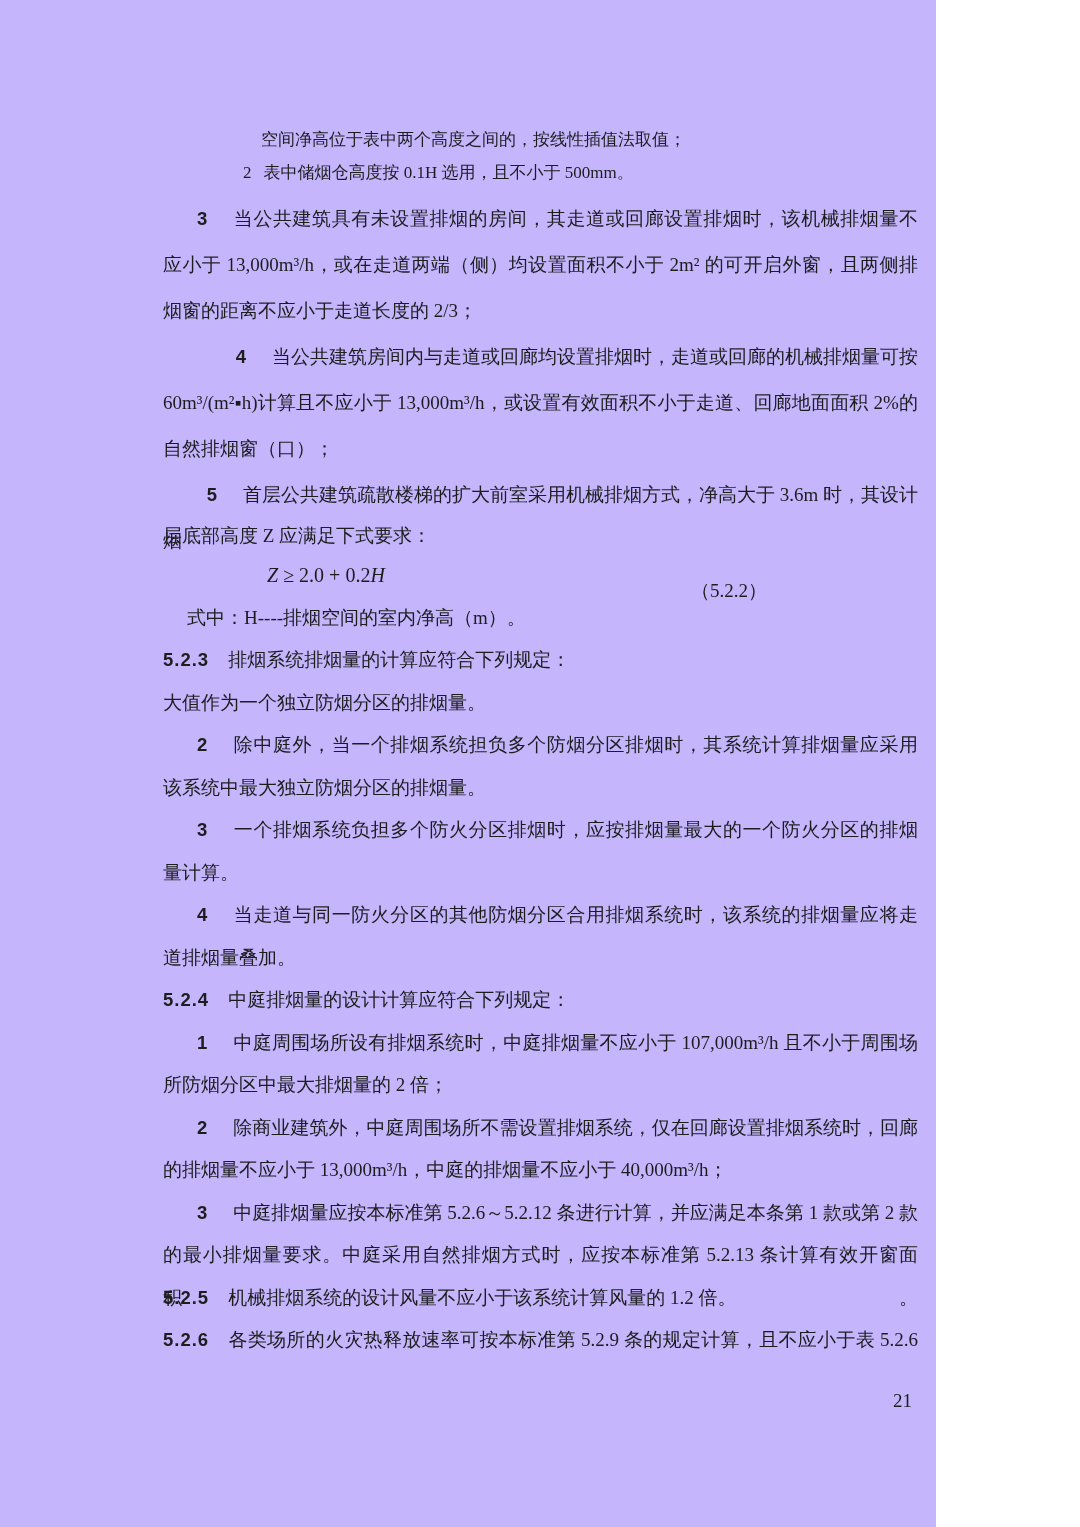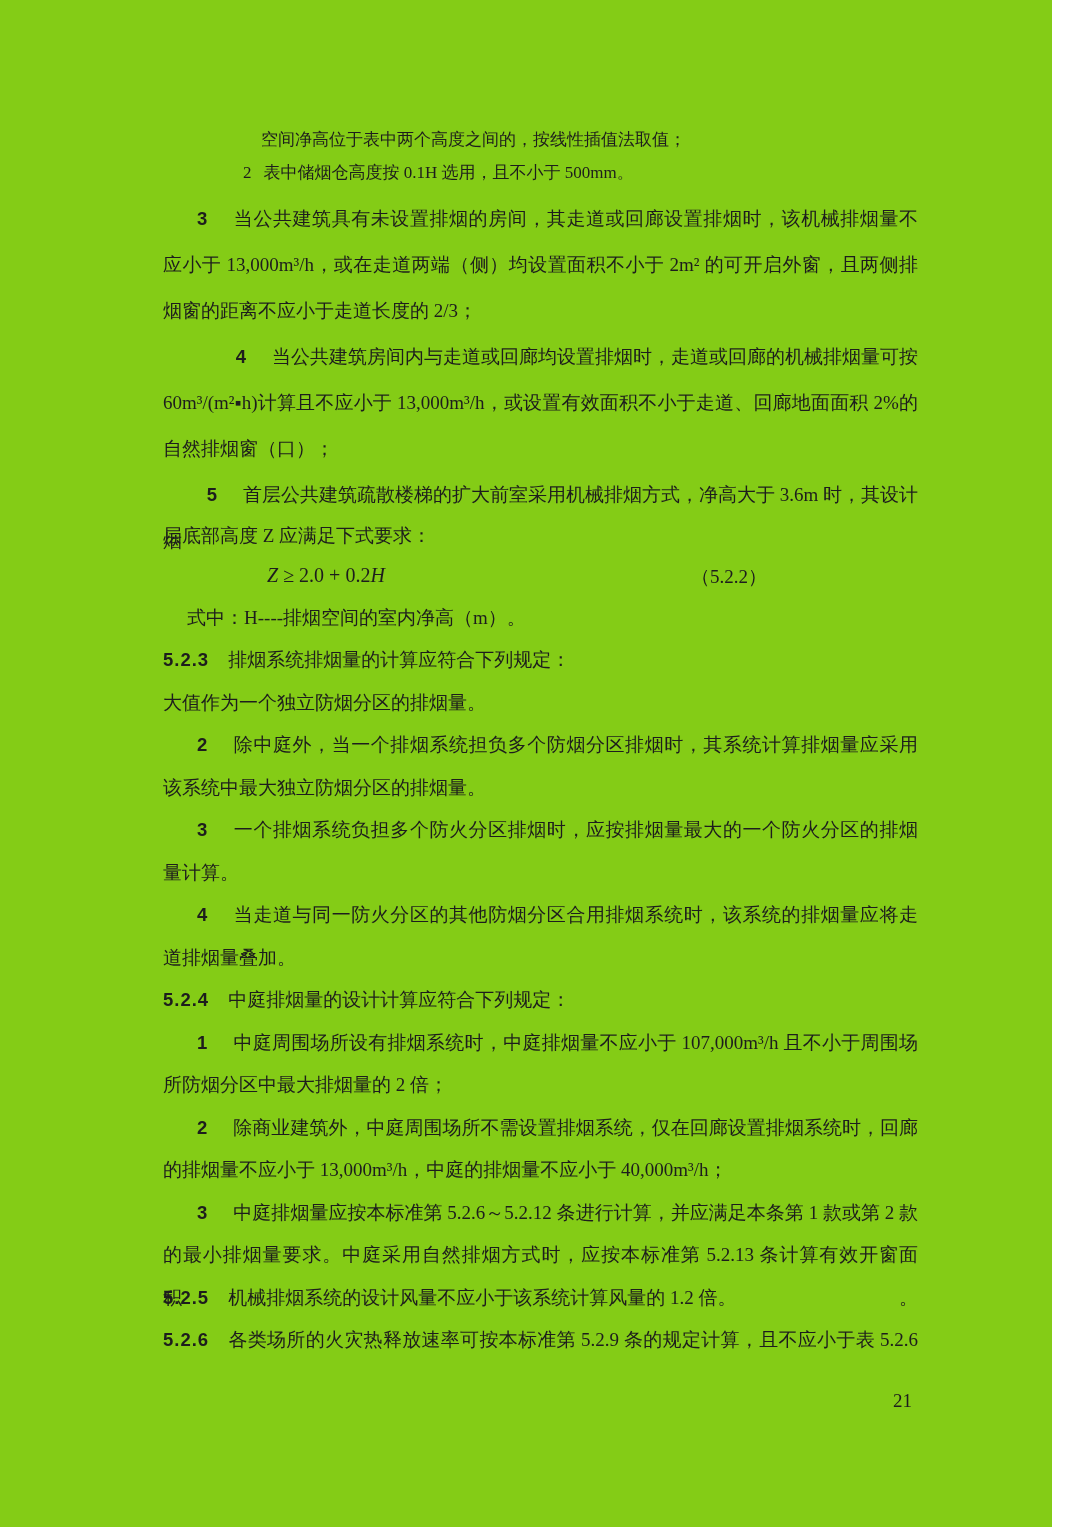--- a/index.html
+++ b/index.html
@@ -1,19 +1,19 @@
 <!DOCTYPE html>
 <html><head>
 <meta charset="utf-8">
 <style>
   html,body { margin:0; padding:0; background:#ffffff; }
   .page {
     position:relative;
-    width:1052px; height:1527px;
-    background:#84cc16;
+    width:936px; height:1527px;
+    background:#c4b5fd;
     font-family:"Liberation Serif","DejaVu Serif",serif;
     color:#1d1d1d;
     overflow:hidden;
   }
   
   .fn { position:absolute; left:163px; top:123px; width:760px; font-size:17px; }
   .fn .fl  { height:33px; line-height:33px; white-space:nowrap; }
   .fn .fl1 { text-indent:98px; }
   .fn .fl2 { text-indent:80px; }
   .fn .fnum { margin-right:12px; }
@@ -29,21 +29,21 @@
   .exp { text-indent:24px; }
   .num {
     font-family:"Liberation Sans","DejaVu Sans",sans-serif;
     font-weight:bold; font-size:18.5px; margin-right:26px;
   }
   .hd .num { margin-right:19px; letter-spacing:1px; }
 
   
   .formula .expr { margin-left:104px; font-size:20px; }
   .formula .v { font-style:italic; }
-  .formula .eqnum { position:absolute; left:528px; top:2px; }
+  .formula .eqnum { position:absolute; left:528px; top:16px; }
 
   .pagenum { position:absolute; left:893px; top:1390px; font-size:19px;text-align:right; }
 </style>
 </head>
 <body>
 
 <div class="page">
 
   <div class="fn">
     <div class="fl fl1"><span>空间净高位于表中两个高度之间的，按线性插值法取值；</span></div>

